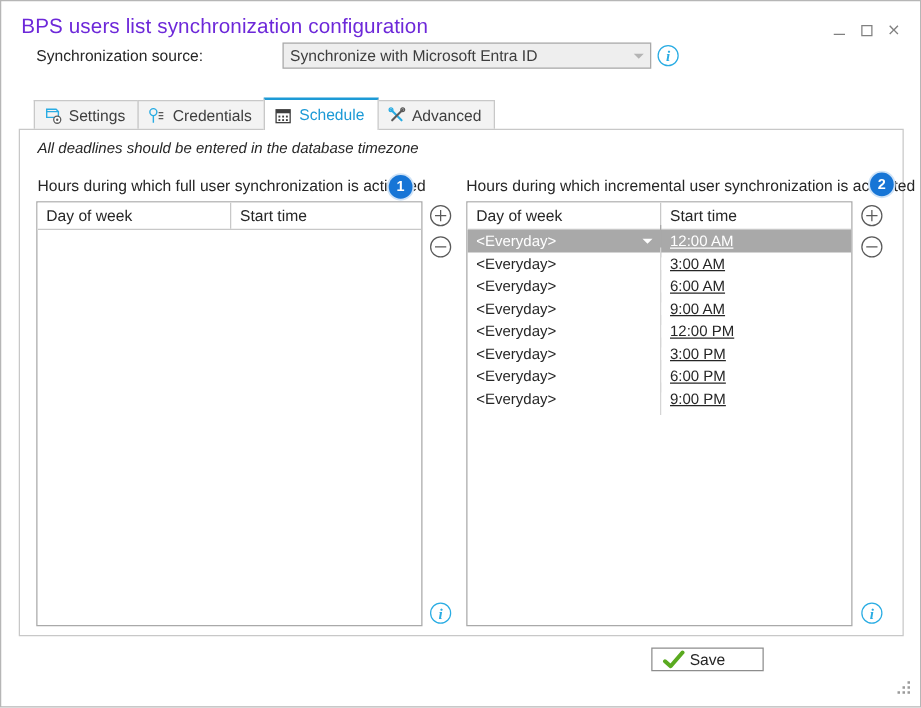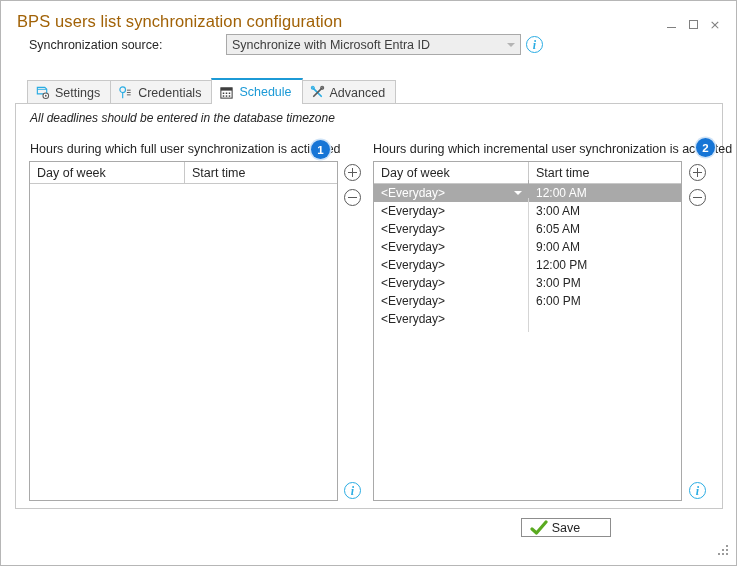--- a/index.html
+++ b/index.html
@@ -28,21 +28,21 @@
   .titlebar {
     position: absolute;
     left: 0; top: 0;
     width: 735px;
     height: 42px;
   }
   .title-text {
     position: absolute;
     left: 16px; top: 11px;
     font-size: 16.5px;
-    color: #a16207;
+    color: #6d28d9;
     letter-spacing: 0.1px;
     white-space: nowrap;
   }
   .win-btns {
     position: absolute;
     right: 10px; top: 14px;
     display: flex;
     gap: 0px;
     align-items: center;
   }
@@ -255,20 +255,21 @@
   }
   .grow.selected .gcell.c1 { border-right: 1px solid #a9a9a9; }
   .gcell.c1 .txt { flex: 1; }
   .gcell.c2 {
     flex: 1;
     box-sizing: border-box;
     padding-left: 7px;
     display: flex;
     align-items: center;
     height: 18px;
+    text-decoration: underline;
   }
   .cell-arrow {
     width: 0; height: 0;
     border-left: 4px solid transparent;
     border-right: 4px solid transparent;
     border-top: 4px solid #ffffff;
     margin-right: 6px;
   }
   
   .sidebtns { position: absolute; }
@@ -453,21 +454,21 @@
         <div class="grow">
           <div class="gcell c1">
             <span class="txt">&lt;Everyday&gt;</span>
           </div>
           <div class="gcell c2">3:00 AM</div>
         </div>
         <div class="grow">
           <div class="gcell c1">
             <span class="txt">&lt;Everyday&gt;</span>
           </div>
-          <div class="gcell c2">6:05 AM</div>
+          <div class="gcell c2">6:00 AM</div>
         </div>
         <div class="grow">
           <div class="gcell c1">
             <span class="txt">&lt;Everyday&gt;</span>
           </div>
           <div class="gcell c2">9:00 AM</div>
         </div>
         <div class="grow">
           <div class="gcell c1">
             <span class="txt">&lt;Everyday&gt;</span>
@@ -483,20 +484,21 @@
         <div class="grow">
           <div class="gcell c1">
             <span class="txt">&lt;Everyday&gt;</span>
           </div>
           <div class="gcell c2">6:00 PM</div>
         </div>
         <div class="grow">
           <div class="gcell c1">
             <span class="txt">&lt;Everyday&gt;</span>
           </div>
+          <div class="gcell c2">9:00 PM</div>
         </div>
       </div>
   </div>
 
   <div class="sidebtns" style="left:688px; top:163px;">
     <div class="circ-btn plus"></div>
     <div class="circ-btn"></div>
   </div>
   <div style="position:absolute; left:688px; top:481px;">
     <span class="info-icon">i</span>

